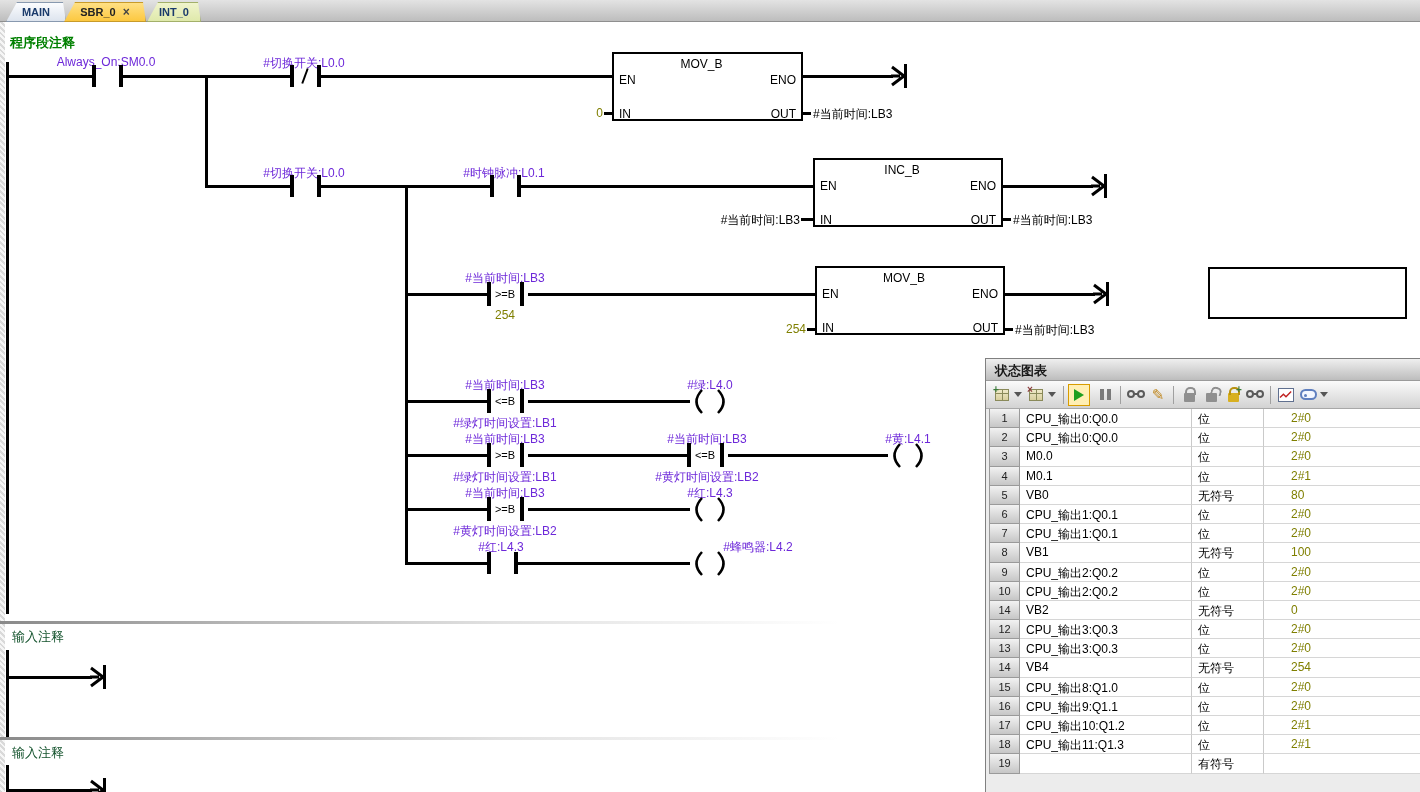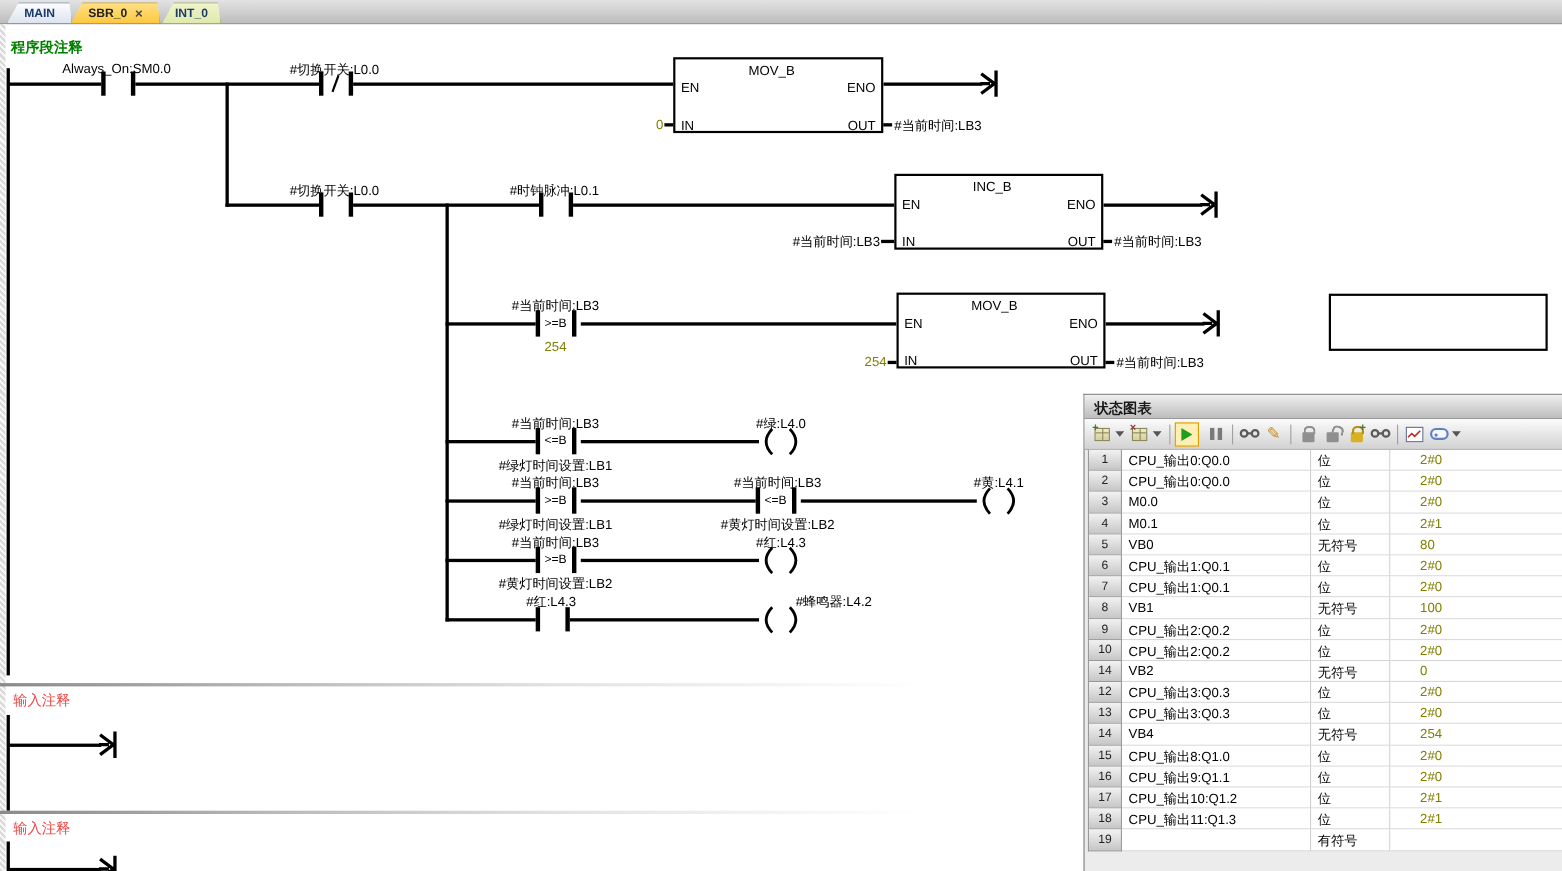--- a/index.html
+++ b/index.html
@@ -17,31 +17,31 @@
   .tab-close { margin-left:7px; font-weight:bold; color:#444; font-size:12px; line-height:1; cursor:default; }
 
   
   .gutter { position:absolute; left:0; top:22px; width:5px; height:770px;
             background:repeating-linear-gradient(45deg,#d9d9d9 0 2px,#f6f6f6 2px 4px); }
 
   
   .wire-h { position:absolute; height:3px; background:#000; }
   .wire-v { position:absolute; width:3px;  background:#000; }
   .cbar   { position:absolute; width:4px; height:22px; background:#000; }
-  .lbl    { position:absolute; font-size:12px; color:#000000; white-space:nowrap; transform:translateX(-50%); }
+  .lbl    { position:absolute; font-size:12px; color:#6d28d9; white-space:nowrap; transform:translateX(-50%); }
   .lbl-r  { position:absolute; font-size:12px; color:#000; white-space:nowrap; text-align:right; }
   .lbl-l  { position:absolute; font-size:12px; color:#000; white-space:nowrap; }
   .olive  { color:#7f7f00; }
   .op-txt { position:absolute; font-size:11px; color:#000; white-space:nowrap; transform:translateX(-50%); background:#fff; }
   .nc-slash { position:absolute; width:2px; height:16px; background:#000; transform:rotate(20deg); }
   .blk    { position:absolute; border:2px solid #000; background:#fff; }
   .blk-title { position:absolute; left:0; right:12px; top:3px; text-align:center; font-size:12px; }
   .pin    { position:absolute; font-size:12px; }
   .net-comment  { position:absolute; font-size:13px; font-weight:bold; color:#008000; }
-  .in-comment   { position:absolute; font-size:13px; color:#ef4444; }
+  .in-comment   { position:absolute; font-size:13px; color:#14532d; }
   .divider { position:absolute; height:3px; width:840px;
              background:linear-gradient(to right,#8a8a8a,#b9b9b9 30%,#e2e2e2 60%,rgba(255,255,255,0)); }
   .arrow  { position:absolute; }
   .coil   { position:absolute; }
   .emptybox { position:absolute; border:2px solid #000; background:#fff; }
 
   
   .panel { position:absolute; left:985px; top:358px; width:435px; height:434px;
            border-left:1px solid #808080; border-top:1px solid #808080; background:#ececec; }
   .panel-title { position:absolute; left:0; top:0; width:100%; height:22px;

